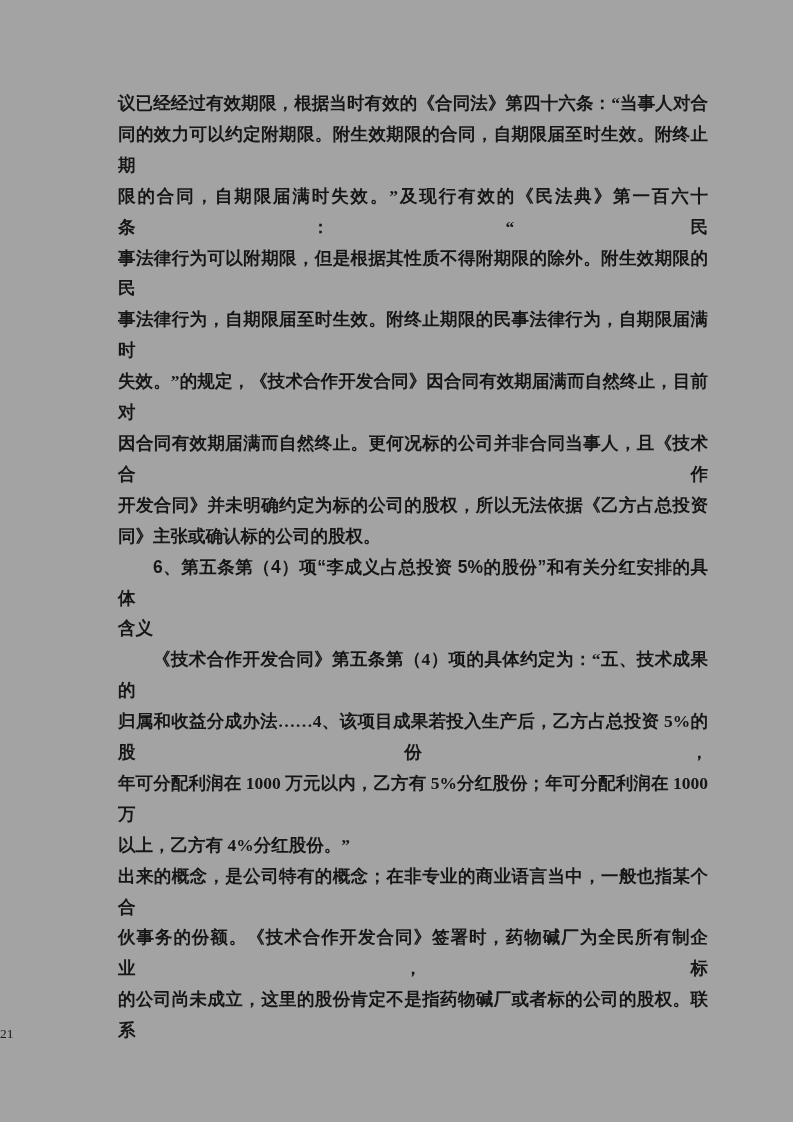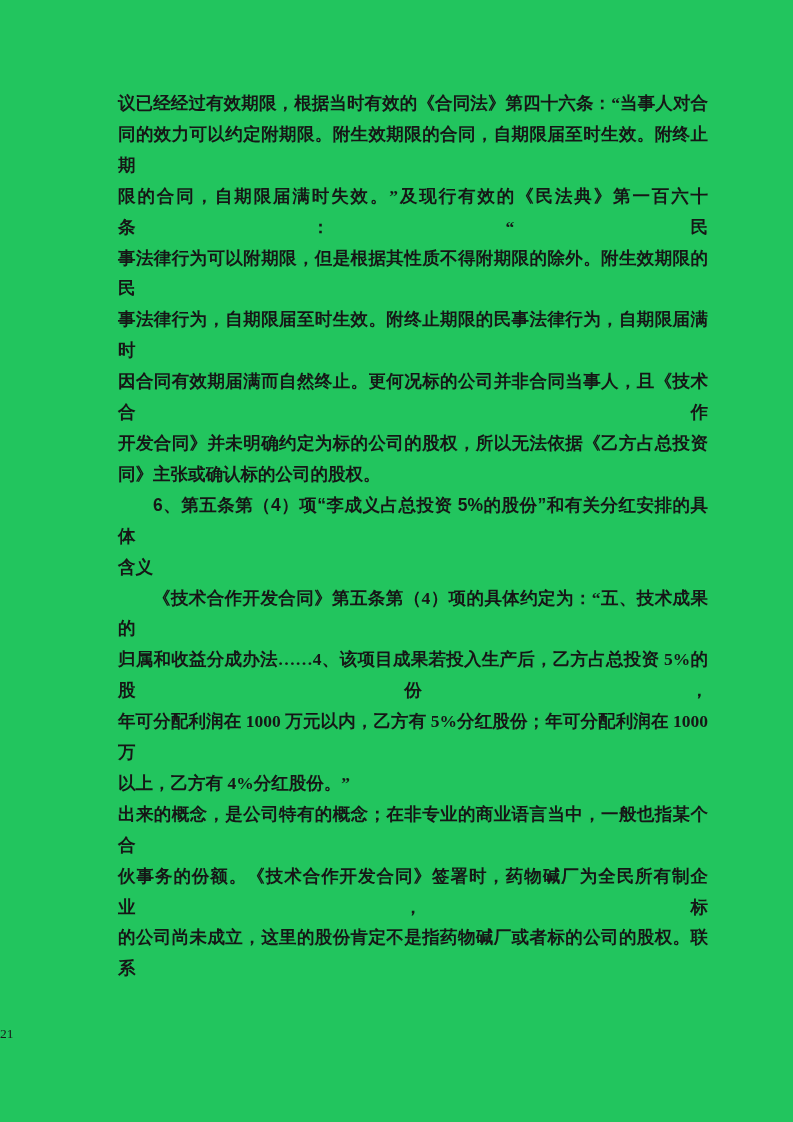--- a/index.html
+++ b/index.html
@@ -4,21 +4,21 @@
 <style>
   html, body {
     margin: 0;
     padding: 0;
     background: #ffffff;
   }
   .page {
     position: relative;
     width: 793px;
     height: 1122px;
-    background: #22c55e;
+    background: #a3a3a3;
     overflow: hidden;
     font-family: "Liberation Serif", "DejaVu Serif", serif;
     color: #161616;
   }
   .content {
     position: absolute;
     top: 88px;
     left: 118px;
     width: 590px;
   }
@@ -63,20 +63,21 @@
 <body>
 
 <div class="page">
   <div class="content">
       <div class="para style-body-bold">
         <div class="line">议已经经过有效期限，根据当时有效的《合同法》第四十六条：“当事人对合</div>
         <div class="line">同的效力可以约定附期限。附生效期限的合同，自期限届至时生效。附终止期</div>
         <div class="line">限的合同，自期限届满时失效。”及现行有效的《民法典》第一百六十条：“民</div>
         <div class="line">事法律行为可以附期限，但是根据其性质不得附期限的除外。附生效期限的民</div>
         <div class="line">事法律行为，自期限届至时生效。附终止期限的民事法律行为，自期限届满时</div>
+        <div class="line">失效。”的规定，《技术合作开发合同》因合同有效期届满而自然终止，目前对</div>
         <div class="line">因合同有效期届满而自然终止。更何况标的公司并非合同当事人，且《技术合作</div>
         <div class="line">开发合同》并未明确约定为标的公司的股权，所以无法依据《乙方占总投资</div>
         <div class="line last">同》主张或确认标的公司的股权。</div>
       </div>
       <div class="para style-heading">
         <div class="line indent">6、第五条第（4）项“李成义占总投资 5%的股份”和有关分红安排的具体</div>
         <div class="line last">含义</div>
       </div>
       <div class="para style-body-bold">
         <div class="line indent">《技术合作开发合同》第五条第（4）项的具体约定为：“五、技术成果的</div>

